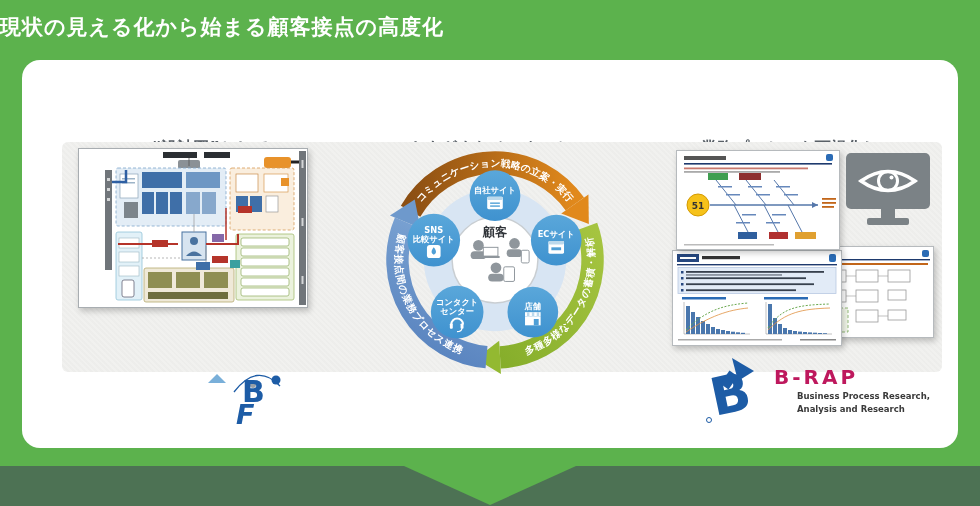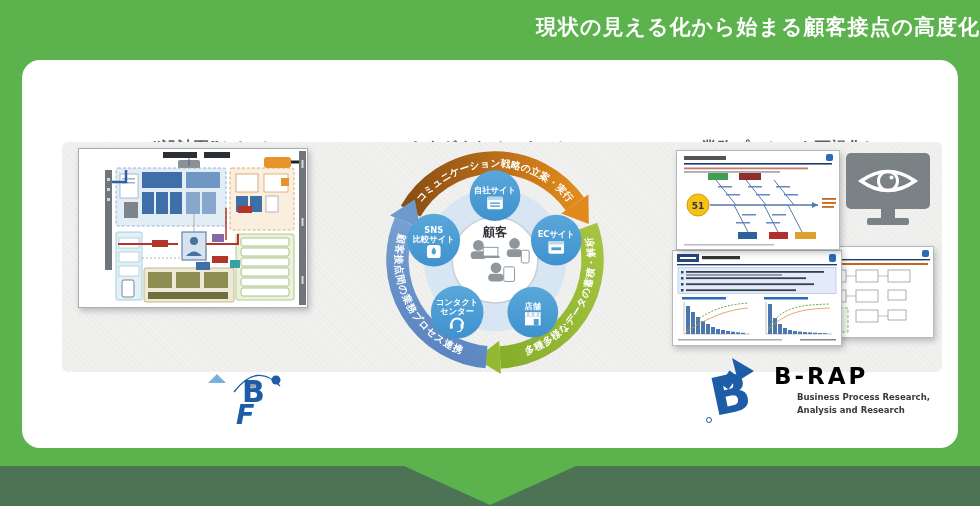--- a/index.html
+++ b/index.html
@@ -2,34 +2,34 @@
 <html><head>
 <meta charset="utf-8">
 <style>
   html,body{margin:0;padding:0;}
   body{font-family:"DejaVu Sans","Liberation Sans",sans-serif;}
   .stage{position:relative;width:980px;height:506px;background:#5cb24d;overflow:hidden;}
   .abs{position:absolute;}
   .bottom-strip{position:absolute;left:0;top:466px;width:980px;height:40px;background:#4d7254;}
   .chevron{position:absolute;left:404px;top:466px;width:0;height:0;
     border-left:86px solid transparent;border-right:86px solid transparent;border-top:39px solid #5cb24d;}
-  .section-title{position:absolute;left:0;top:13px;width:980px;text-align:right;
+  .section-title{position:absolute;left:0;top:13px;width:980px;text-align:left;
     color:#fff;font-size:21px;font-weight:bold;letter-spacing:1px;}
   .card{position:absolute;left:22px;top:60px;width:936px;height:388px;background:#fff;border-radius:18px;}
   .panel{position:absolute;left:62px;top:142px;width:880px;height:230px;background:#f1f1ef;border-radius:6px;
     background-image:repeating-linear-gradient(45deg,rgba(0,0,0,.015) 0 2px,transparent 2px 4px);}
   .col-heading{position:absolute;top:76px;text-align:center;color:#596067;font-size:16px;font-weight:bold;line-height:1.55;}
   .callout{position:absolute;left:76px;top:314px;width:238px;}
   .callout .tri{width:0;height:0;margin:0 auto;border-left:9px solid transparent;border-right:9px solid transparent;border-bottom:9px solid #79afd9;}
   .callout .box{background:#79afd9;border-radius:6px;color:#fff;font-size:13.5px;font-weight:bold;
     text-align:center;line-height:1.45;padding:5px 2px 6px 2px;}
   .thumb{box-shadow:2px 3px 6px rgba(0,0,0,.22);background:#fff;}
   .logo-row{position:absolute;display:flex;align-items:center;gap:10px;}
   .bcf-text{color:#1d5ca6;font-size:13.5px;font-weight:bold;line-height:1.4;white-space:nowrap;}
-  .brap-name{color:#000000;font-size:23px;font-weight:800;letter-spacing:3px;line-height:1;}
+  .brap-name{color:#be185d;font-size:20px;font-weight:800;letter-spacing:3px;line-height:1;}
   .brap-sub{color:#3a3a3a;font-size:8.5px;font-weight:bold;line-height:1.5;margin-top:3px;white-space:nowrap;margin-left:23px;}
   svg text{font-family:"DejaVu Sans","Liberation Sans",sans-serif;}
 </style>
 </head>
 <body>
 
 <div class="stage">
 
   <div class="bottom-strip"></div>
   <div class="chevron"></div>

